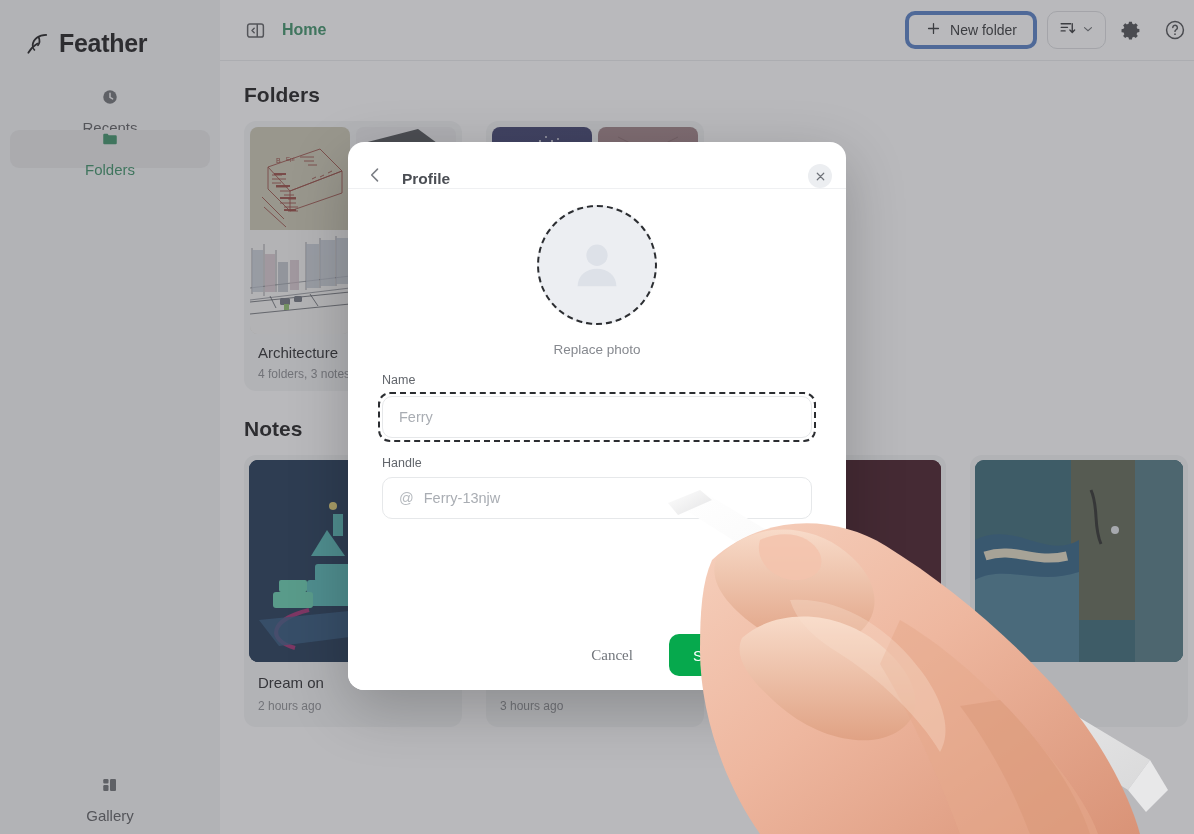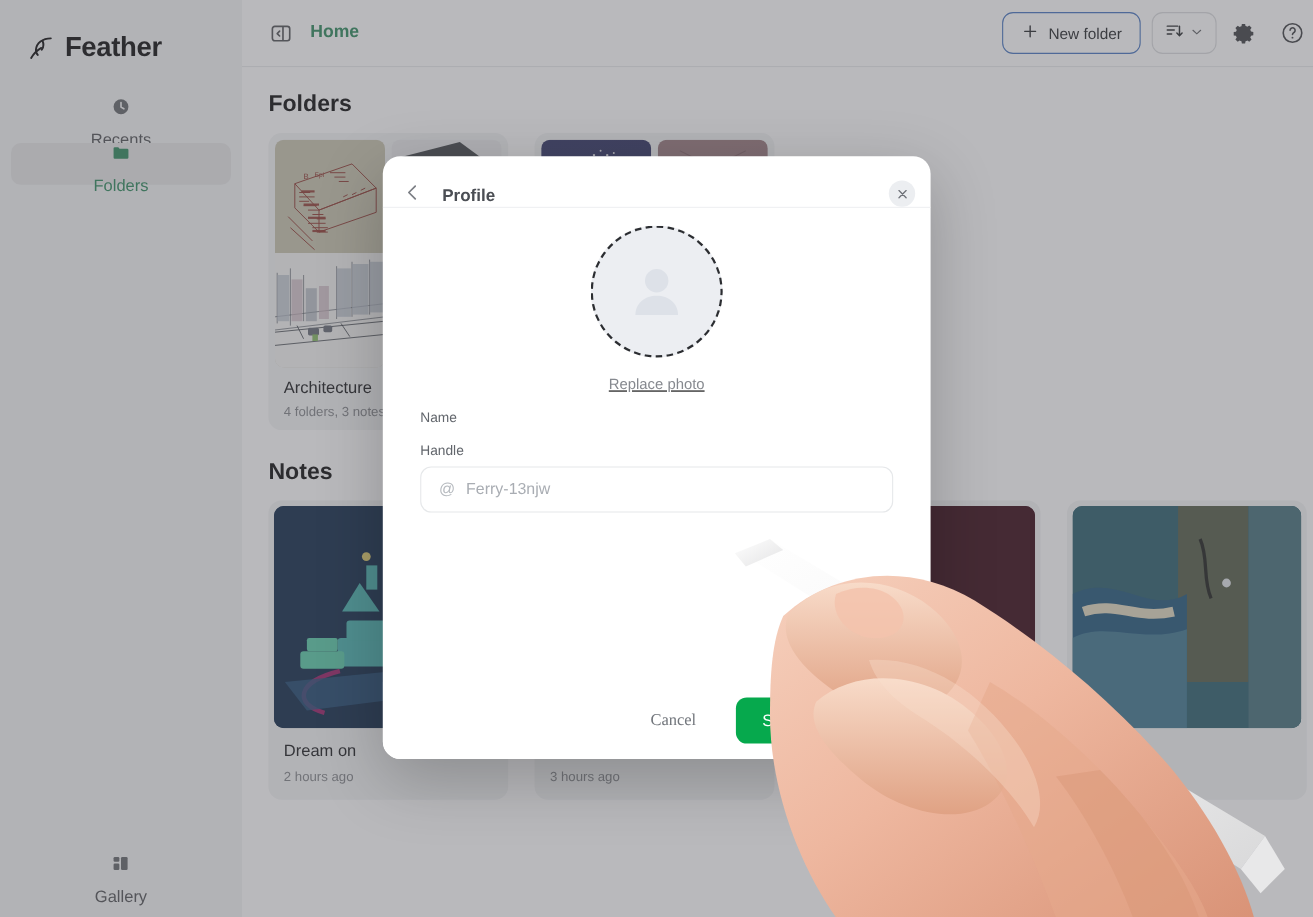--- a/index.html
+++ b/index.html
@@ -53,21 +53,21 @@
     border-bottom: 1px solid #ebecee;
     display: flex; align-items: center;
     padding: 0 18px 0 22px;
   }
   .panel-toggle { width: 26px; height: 26px; display:flex; align-items:center; justify-content:center; cursor:pointer; }
   .crumb { margin-left: 14px; font-size: 16px; font-weight: 600; color: #11a05a; }
   .spacer { flex: 1; }
   .btn-outline {
     display: flex; align-items: center; gap: 8px;
     height: 38px; padding: 0 16px;
-    border: 1px solid #3b82f6; border-radius: 10px;
+    border: 4px solid #3b82f6; border-radius: 10px;
     background: #fff; font-size: 14px; color: #34373b; cursor: pointer;
   }
   .btn-icon-outline {
     display: flex; align-items: center; gap: 4px;
     height: 38px; padding: 0 10px;
     border: 1px solid #dcdee1; border-radius: 10px;
     background: #fff; cursor: pointer; margin-left: 10px;
   }
   .icon-plain { width: 38px; height: 38px; display:flex; align-items:center; justify-content:center; cursor:pointer; margin-left: 6px; }
 
@@ -133,21 +133,21 @@
   .back-btn { width: 26px; height: 26px; display:flex; align-items:center; justify-content:center; cursor:pointer; }
   .modal-title { font-size: 15.5px; font-weight: 600; color: #4b4e54; margin-left: 14px; }
   .close-btn {
     width: 24px; height: 24px; border-radius: 50%;
     background: #eceef1; margin-left:auto;
     display:flex; align-items:center; justify-content:center; cursor:pointer;
   }
 
   .modal-body { flex: 1; overflow: hidden; padding: 16px 34px 0 34px; position: relative; }
 
-  .avatar-wrap { display: flex; flex-direction: column; align-items: center; text-decoration: underline; }
+  .avatar-wrap { display: flex; flex-direction: column; align-items: center; }
   .avatar {
     width: 120px; height: 120px; border-radius: 50%;
     background: #eceef2;
     border: 2.5px dashed #2b2d31;
     display: flex; align-items: center; justify-content: center;
     cursor: pointer;
   }
   .replace-label { margin-top: 17px; font-size: 13.5px; color: #86898f; cursor:pointer; }
 
   .field-static {
@@ -554,20 +554,25 @@
               <path d="M12 56c0-11 9-18 20-18s20 7 20 18z"></path>
             </svg>
           </span>
         </div>
         <div class="replace-label">Replace photo</div>
       </div>
 
 
       <div class="field-group">
         <div class="field-label">Name</div>
+        <div class="focus-ring">
+          <div class="field-box">
+            <span>Ferry</span>
+          </div>
+        </div>
       </div>
 
       <div class="field-group">
         <div class="field-label">Handle</div>
         <div class="field-box">
           <span class="handle-at">@</span>
           <span>Ferry-13njw</span>
         </div>
       </div>
     </div>

